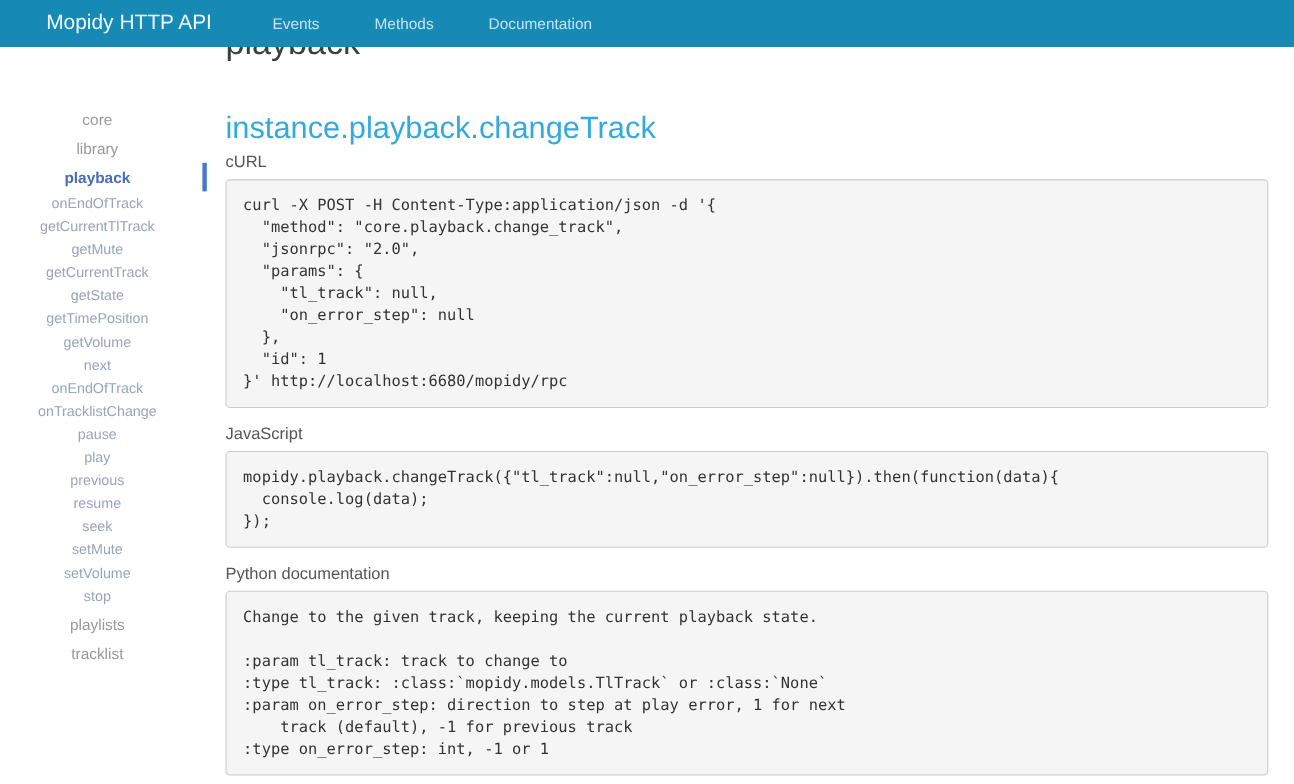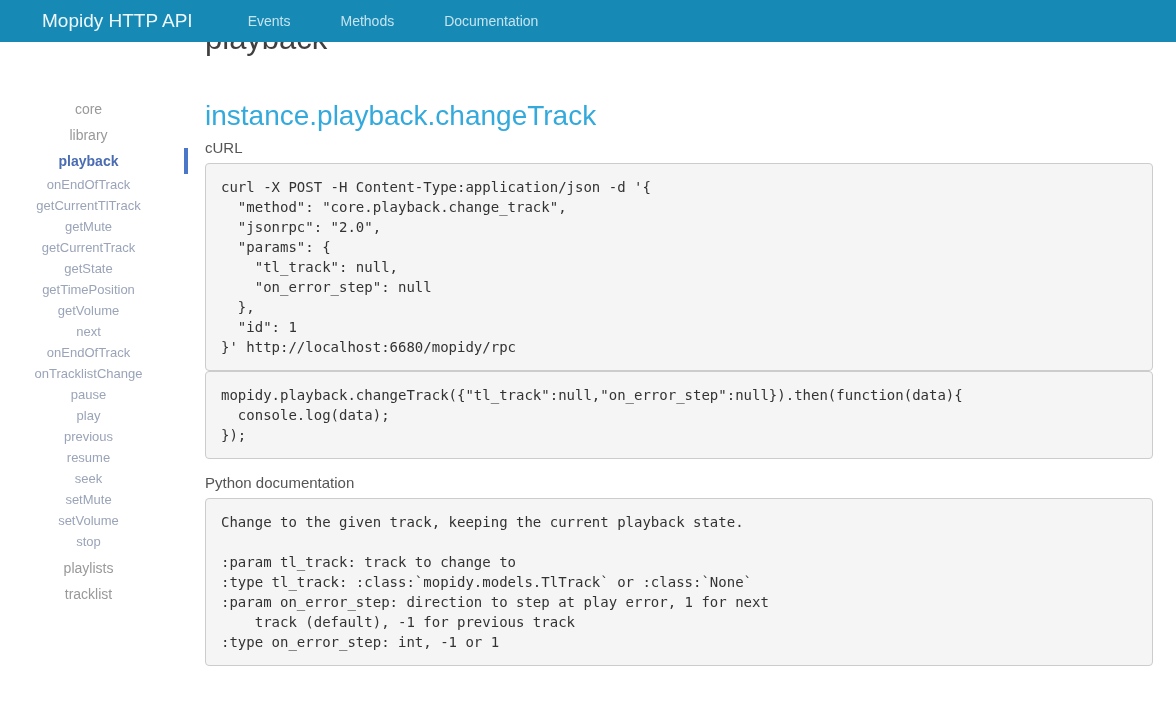--- a/index.html
+++ b/index.html
@@ -161,20 +161,21 @@
   "method": "core.playback.change_track",
   "jsonrpc": "2.0",
   "params": {
     "tl_track": null,
     "on_error_step": null
   },
   "id": 1
 }' http://localhost:6680/mopidy/rpc</pre>
       </div>
       <div class="section">
+        <div class="section-label">JavaScript</div>
         <pre class="code-block">mopidy.playback.changeTrack({"tl_track":null,"on_error_step":null}).then(function(data){
   console.log(data);
 });</pre>
       </div>
       <div class="section">
         <div class="section-label">Python documentation</div>
         <pre class="code-block">Change to the given track, keeping the current playback state.
 
 :param tl_track: track to change to
 :type tl_track: :class:`mopidy.models.TlTrack` or :class:`None`

